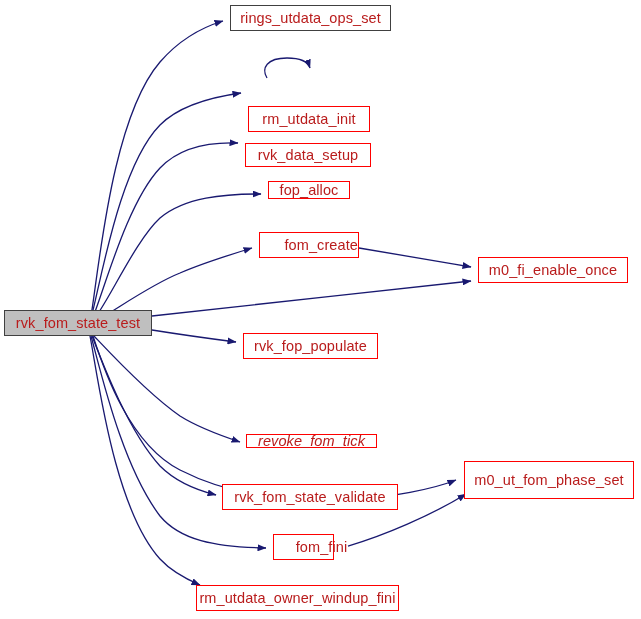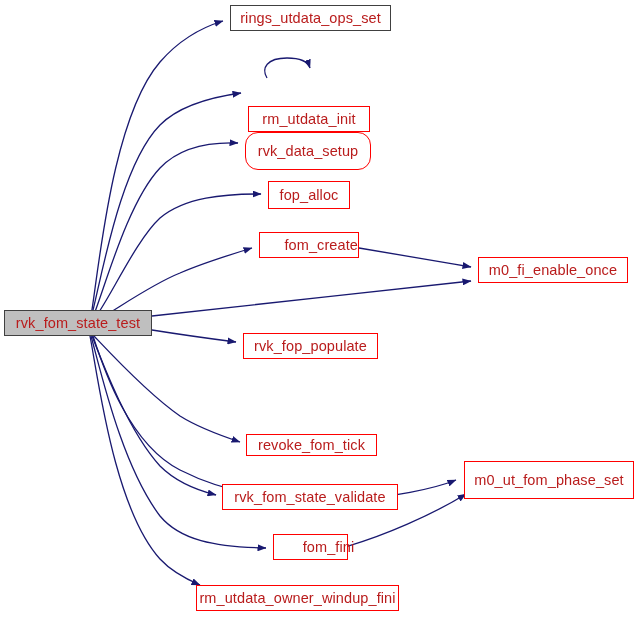--- a/index.html
+++ b/index.html
@@ -84,44 +84,44 @@
   <div id="nodes-group">
       <div class="node current" style="left: 4px; top: 310px; width: 148px; height: 26px;">
         <span class="node-label">rvk_fom_state_test</span>
       </div>
       <div class="node plain" style="left: 230px; top: 5px; width: 161px; height: 26px;">
         <span class="node-label">rings_utdata_ops_set</span>
       </div>
       <div class="node" style="left: 248px; top: 79px; width: 122px; height: 26px; margin-top: 27px;">
         <span class="node-label">rm_utdata_init</span>
       </div>
-      <div class="node" style="left: 245px; top: 132px; width: 126px; height: 38px; border-radius: 13px;">
+      <div class="node" style="left: 245px; top: 143px; width: 126px; height: 24px;">
         <span class="node-label">rvk_data_setup</span>
       </div>
-      <div class="node" style="left: 268px; top: 181px; width: 82px; height: 28px;">
+      <div class="node" style="left: 268px; top: 181px; width: 82px; height: 18px;">
         <span class="node-label">fop_alloc</span>
       </div>
       <div class="node" style="left: 259px; top: 232px; width: 100px; height: 26px; justify-content: flex-end;">
         <span class="node-label">fom_create</span>
       </div>
       <div class="node" style="left: 478px; top: 257px; width: 150px; height: 26px; align-items: center;">
         <span class="node-label">m0_fi_enable_once</span>
       </div>
       <div class="node" style="left: 243px; top: 333px; width: 135px; height: 26px;">
         <span class="node-label">rvk_fop_populate</span>
       </div>
-      <div class="node" style="left: 246px; top: 434px; width: 131px; height: 22px;">
+      <div class="node" style="left: 246px; top: 434px; width: 131px; height: 14px; font-style: italic;">
         <span class="node-label">revoke_fom_tick</span>
       </div>
       <div class="node" style="left: 464px; top: 461px; width: 170px; height: 38px;">
         <span class="node-label">m0_ut_fom_phase_set</span>
       </div>
       <div class="node" style="left: 222px; top: 484px; width: 176px; height: 26px; align-items: center;">
         <span class="node-label">rvk_fom_state_validate</span>
       </div>
-      <div class="node" style="left: 273px; top: 534px; width: 75px; height: 26px; padding-left: 36px;">
+      <div class="node" style="left: 273px; top: 534px; width: 61px; height: 26px; padding-left: 36px;">
         <span class="node-label">fom_fini</span>
       </div>
       <div class="node" style="left: 196px; top: 585px; width: 203px; height: 26px;">
         <span class="node-label">rm_utdata_owner_windup_fini</span>
       </div>
     </div>
 </div>
 
 </body></html>

